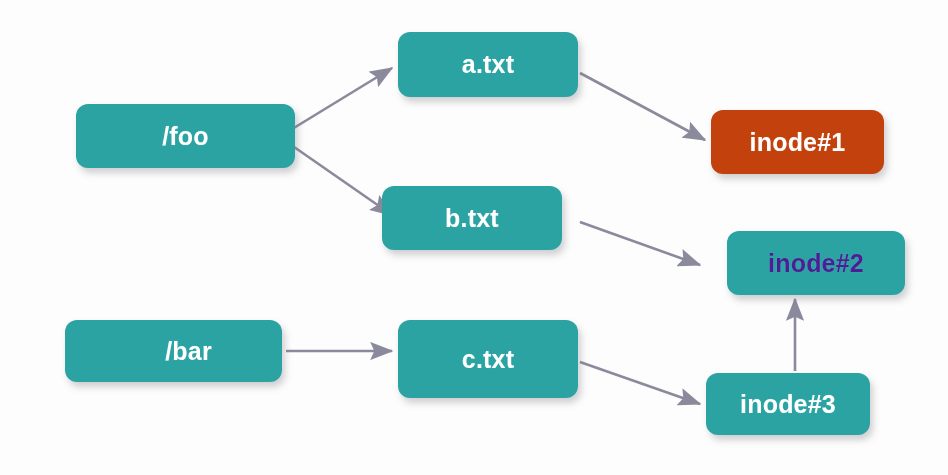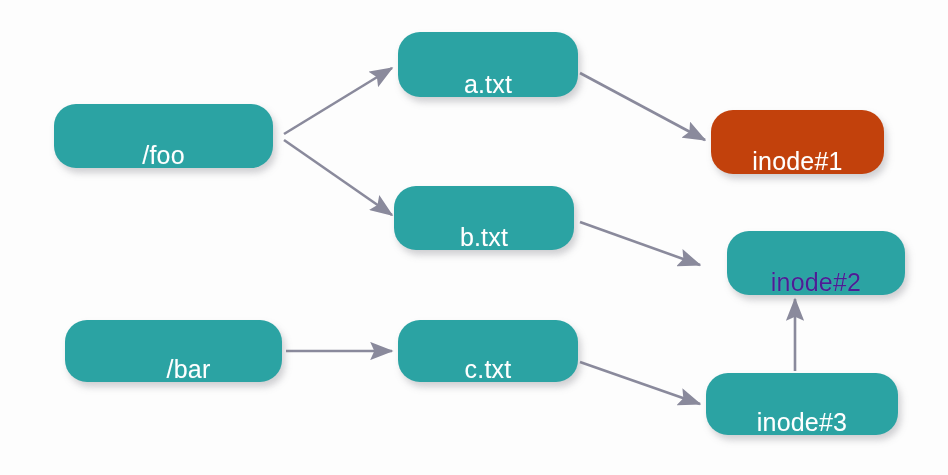--- a/index.html
+++ b/index.html
@@ -23,27 +23,27 @@
     left: 0;
     top: 0;
     width: 948px;
     height: 475px;
     pointer-events: none;
   }
   .node {
     position: absolute;
     box-sizing: border-box;
     display: flex;
-    align-items: flex-end;
+    align-items: center;
     justify-content: center;
     background: #2ba3a3;
     color: #ffffff;
-    border-radius: 22px;
+    border-radius: 12px;
     font-size: 25px;
-    font-weight: 400;
+    font-weight: 700;
     letter-spacing: 0.2px;
     line-height: 1;
     box-shadow: 3px 5px 7px rgba(120,120,130,0.34);
     user-select: none;
   }
   .node-label {
     display: block;
     white-space: nowrap;
     text-shadow: 0 0 1px rgba(255,255,255,0.25);
   }
@@ -64,39 +64,39 @@
         <line x1="284" y1="140" x2="392" y2="215" stroke="#8a8a9c" stroke-width="2.6" stroke-linecap="butt" marker-end="url(#arrowhead)"></line>
         <line x1="580" y1="73" x2="705" y2="140" stroke="#8a8a9c" stroke-width="2.6" stroke-linecap="butt" marker-end="url(#arrowhead)"></line>
         <line x1="580" y1="222" x2="700" y2="265" stroke="#8a8a9c" stroke-width="2.6" stroke-linecap="butt" marker-end="url(#arrowhead)"></line>
         <line x1="286" y1="351" x2="392" y2="351" stroke="#8a8a9c" stroke-width="2.6" stroke-linecap="butt" marker-end="url(#arrowhead)"></line>
         <line x1="580" y1="362" x2="700" y2="404" stroke="#8a8a9c" stroke-width="2.6" stroke-linecap="butt" marker-end="url(#arrowhead)"></line>
         <line x1="795" y1="371" x2="795" y2="299" stroke="#8a8a9c" stroke-width="2.6" stroke-linecap="butt" marker-end="url(#arrowhead)"></line>
       </g>
   </svg>
 
   <div id="nodes">
-      <div class="node" style="left: 54px; top: 104px; width: 219px; height: 64px; background: rgb(43, 163, 163); color: rgb(255, 255, 255);">
+      <div class="node" style="left: 76px; top: 104px; width: 219px; height: 64px; background: rgb(43, 163, 163); color: rgb(255, 255, 255);">
         <span class="node-label">/foo</span>
       </div>
       <div class="node" style="left: 65px; top: 320px; width: 217px; height: 62px; background: rgb(43, 163, 163); color: rgb(255, 255, 255); padding-left: 30px;">
         <span class="node-label">/bar</span>
       </div>
       <div class="node" style="left: 398px; top: 32px; width: 180px; height: 65px; background: rgb(43, 163, 163); color: rgb(255, 255, 255);">
         <span class="node-label">a.txt</span>
       </div>
-      <div class="node" style="left: 394px; top: 186px; width: 180px; height: 64px; background: rgb(43, 163, 163); color: rgb(255, 255, 255);">
+      <div class="node" style="left: 382px; top: 186px; width: 180px; height: 64px; background: rgb(43, 163, 163); color: rgb(255, 255, 255);">
         <span class="node-label">b.txt</span>
       </div>
-      <div class="node" style="left: 398px; top: 320px; width: 180px; height: 62px; background: rgb(43, 163, 163); color: rgb(255, 255, 255);">
+      <div class="node" style="left: 398px; top: 320px; width: 180px; height: 78px; background: rgb(43, 163, 163); color: rgb(255, 255, 255);">
         <span class="node-label">c.txt</span>
       </div>
       <div class="node" style="left: 711px; top: 110px; width: 173px; height: 64px; background: #c2410c; color: rgb(255, 255, 255);">
         <span class="node-label">inode#1</span>
       </div>
       <div class="node" style="left: 727px; top: 231px; width: 178px; height: 64px; background: rgb(43, 163, 163); color: #4c1d95;">
         <span class="node-label">inode#2</span>
       </div>
-      <div class="node" style="left: 706px; top: 373px; width: 192px; height: 62px; background: rgb(43, 163, 163); color: rgb(255, 255, 255);">
+      <div class="node" style="left: 706px; top: 373px; width: 164px; height: 62px; background: rgb(43, 163, 163); color: rgb(255, 255, 255);">
         <span class="node-label">inode#3</span>
       </div>
     </div>
 
 </div>
 
 </body></html>

